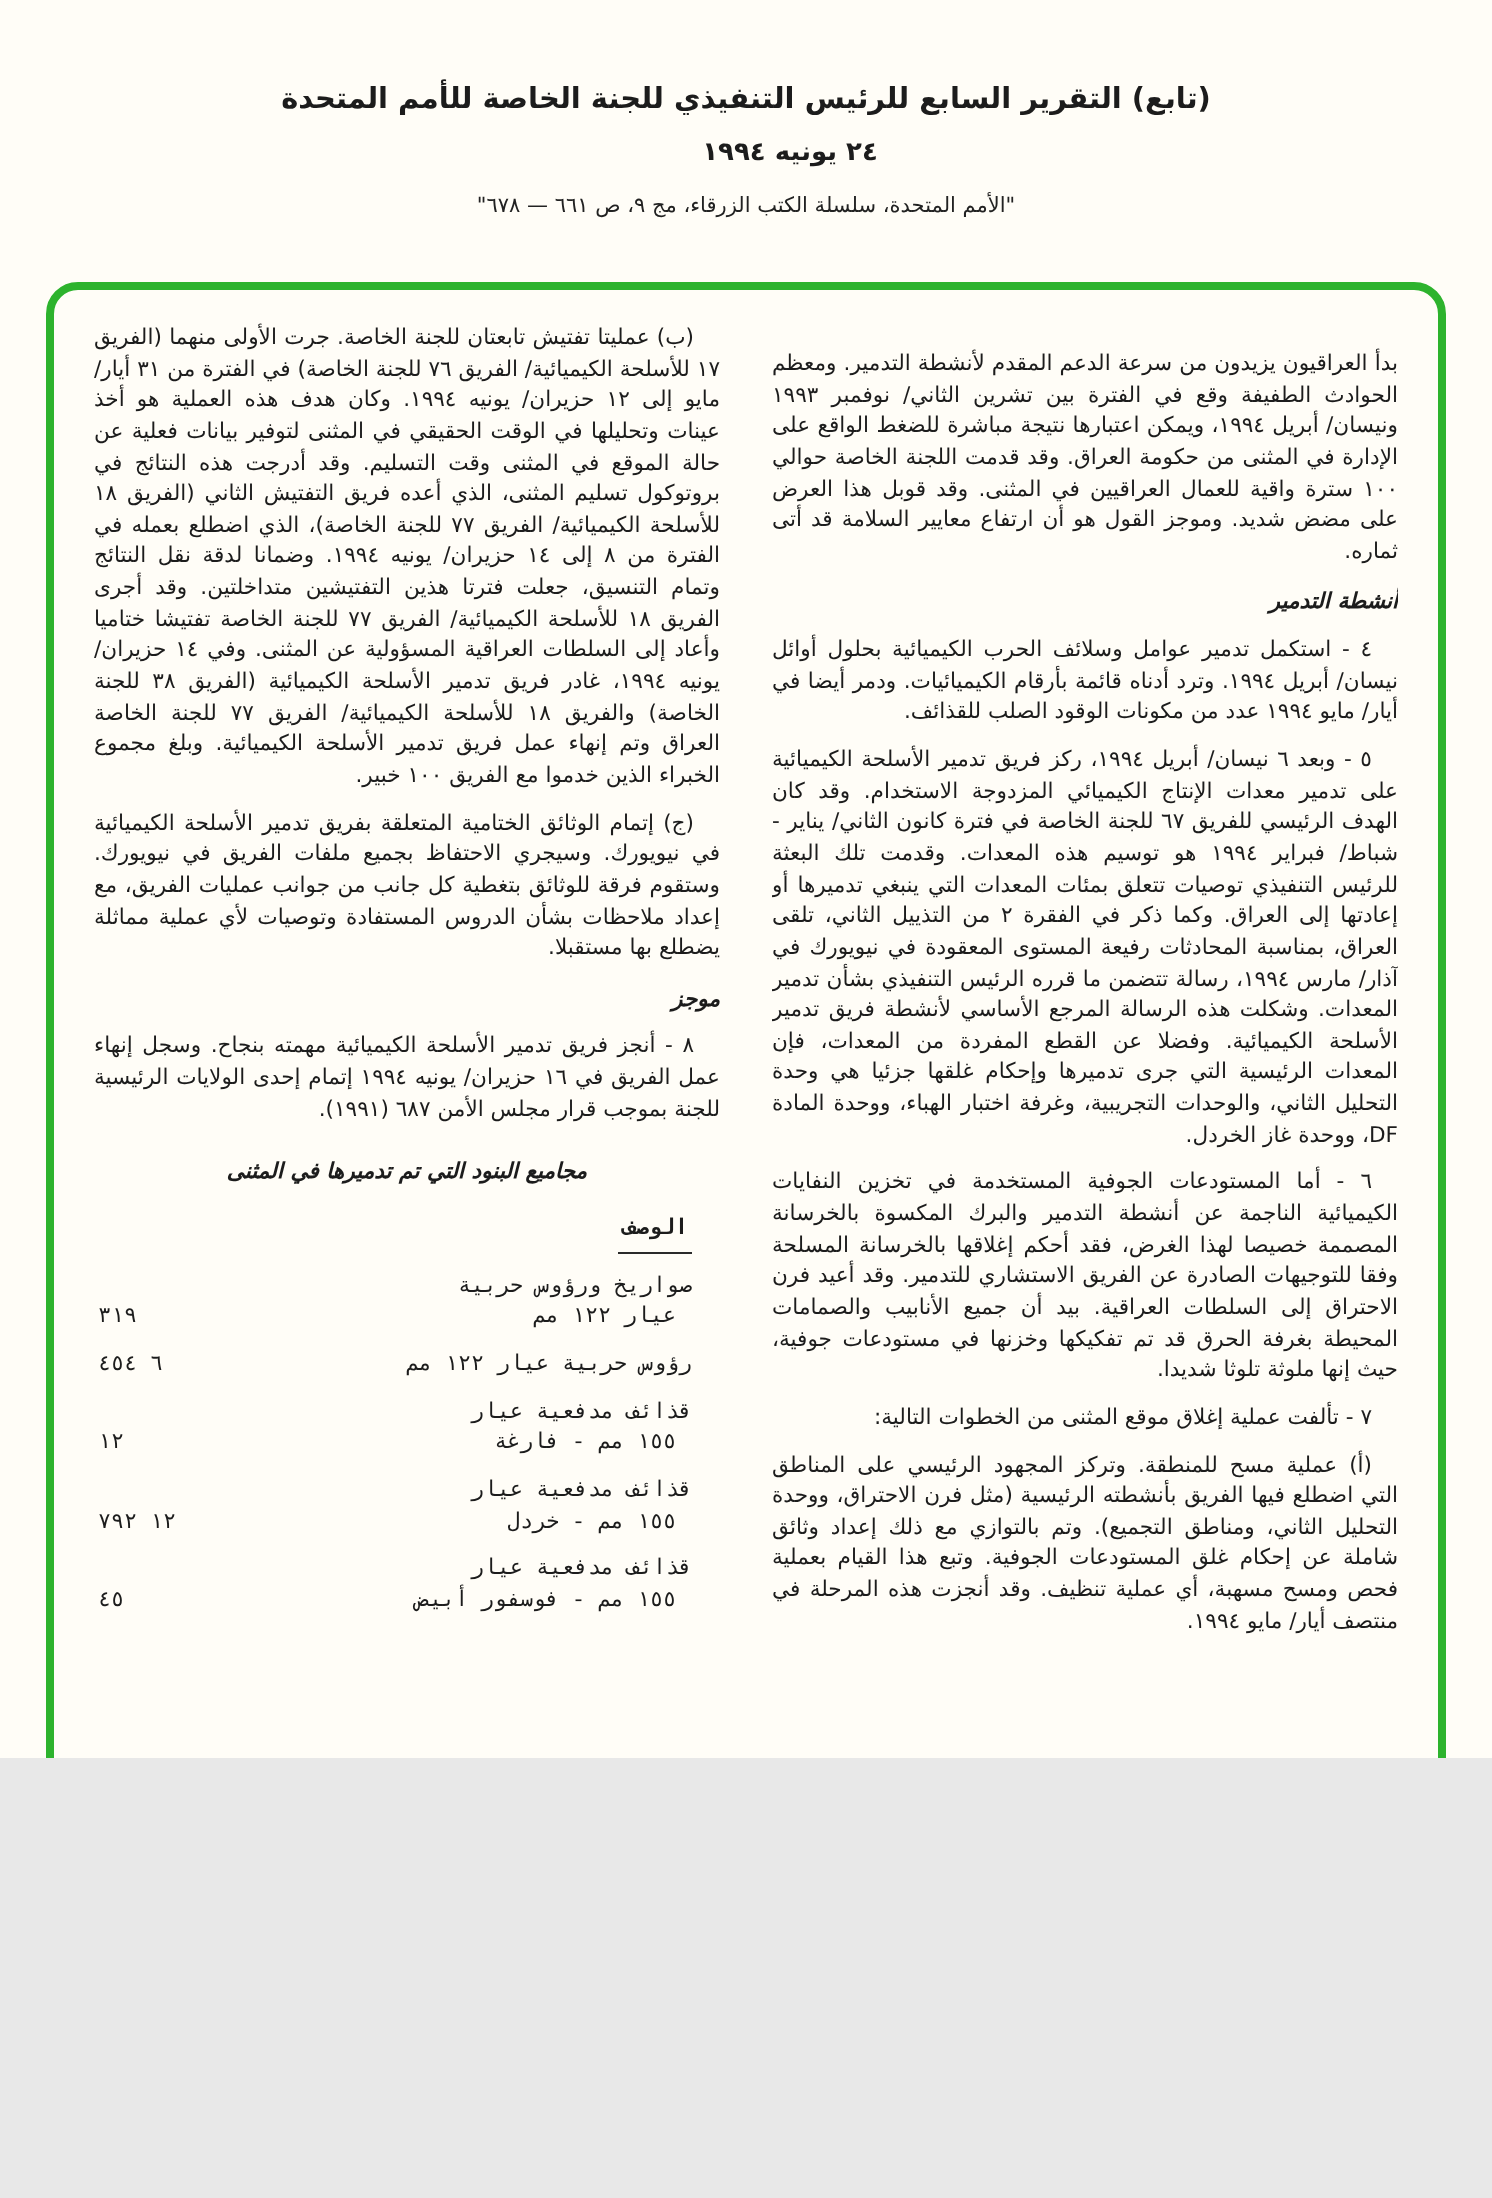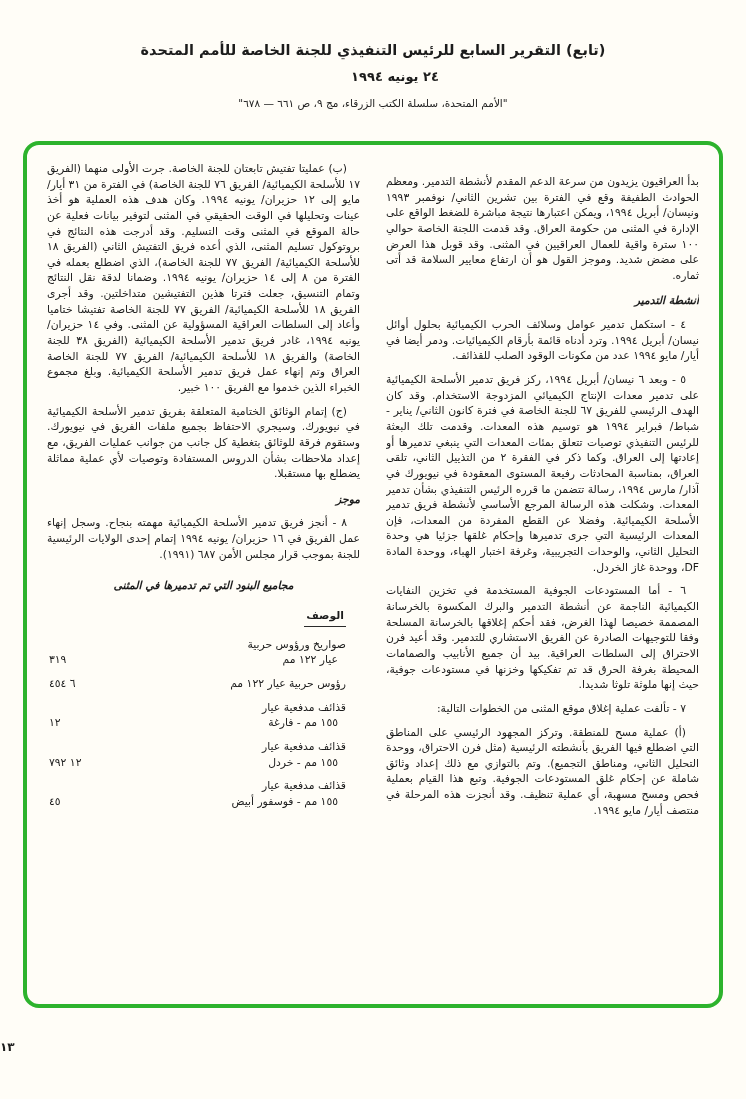--- a/index.html
+++ b/index.html
@@ -1,19 +1,19 @@
 <!DOCTYPE html>
 <html lang="ar"><head>
 <meta charset="utf-8">
 <style>
   * { box-sizing: border-box; }
   body { margin: 0; background: #e8e8e8; }
   .page {
     position: relative;
-    width: 746px; height: 1099px;
+    width: 746px; height: 879px;
     margin: 0 auto;
     background: #fffdf7;
     font-family: "DejaVu Sans", sans-serif;
     color: #1c1c1c;
     overflow: hidden;
   }
   
   .doc-header {
     position: absolute; top: 42px; left: 0; right: 0;
     text-align: center; direction: rtl;
@@ -47,21 +47,21 @@
     font-weight: bold; margin: 10px 0 8px; text-indent: 0;
     text-align: right;
     font-style: italic;
   }
 
   
   .table-title {
     font-weight: bold; text-align: center;
     margin: 16px 0 14px; text-indent: 0; font-style: italic;
   }
-  .dest-table { padding: 0 14px 0 2px; }
+  .dest-table { padding: 0 14px 0 2px; font-family: Liberation Mono, monospace; }
   .t-header-wrap { text-align: right; margin-bottom: 10px; }
   .t-header {
     display: inline-block; font-weight: bold;
     border-bottom: 1px solid #2a2a2a; padding: 0 2px 2px;
   }
   .trow {
     display: flex; direction: rtl;
     justify-content: space-between; align-items: flex-end;
     margin-bottom: 8px;
   }

